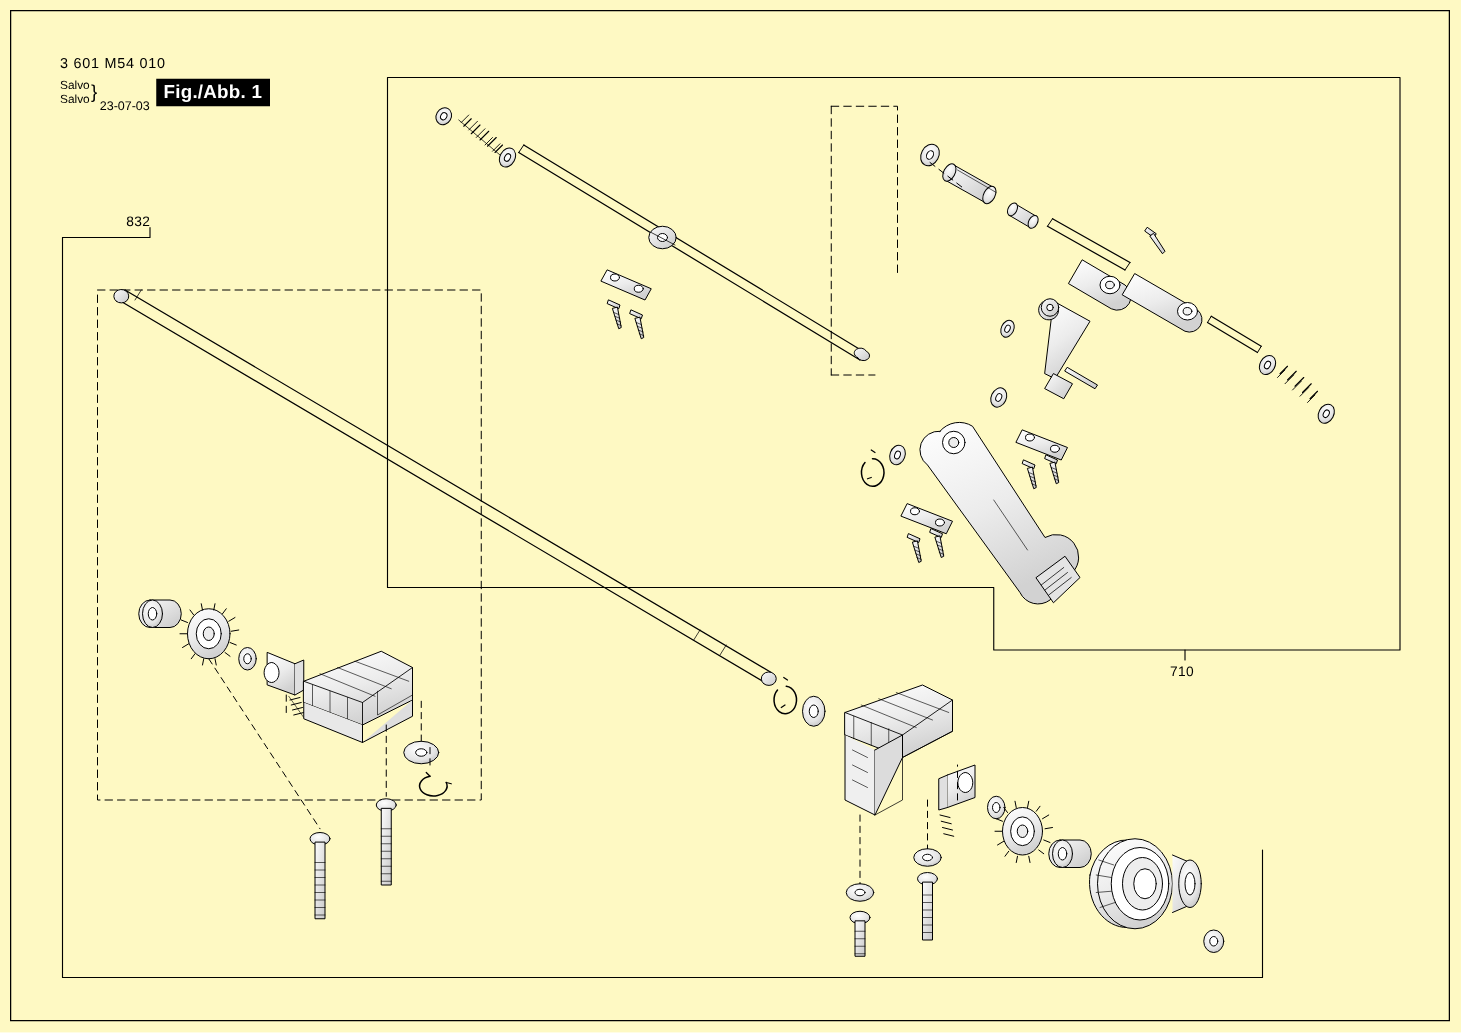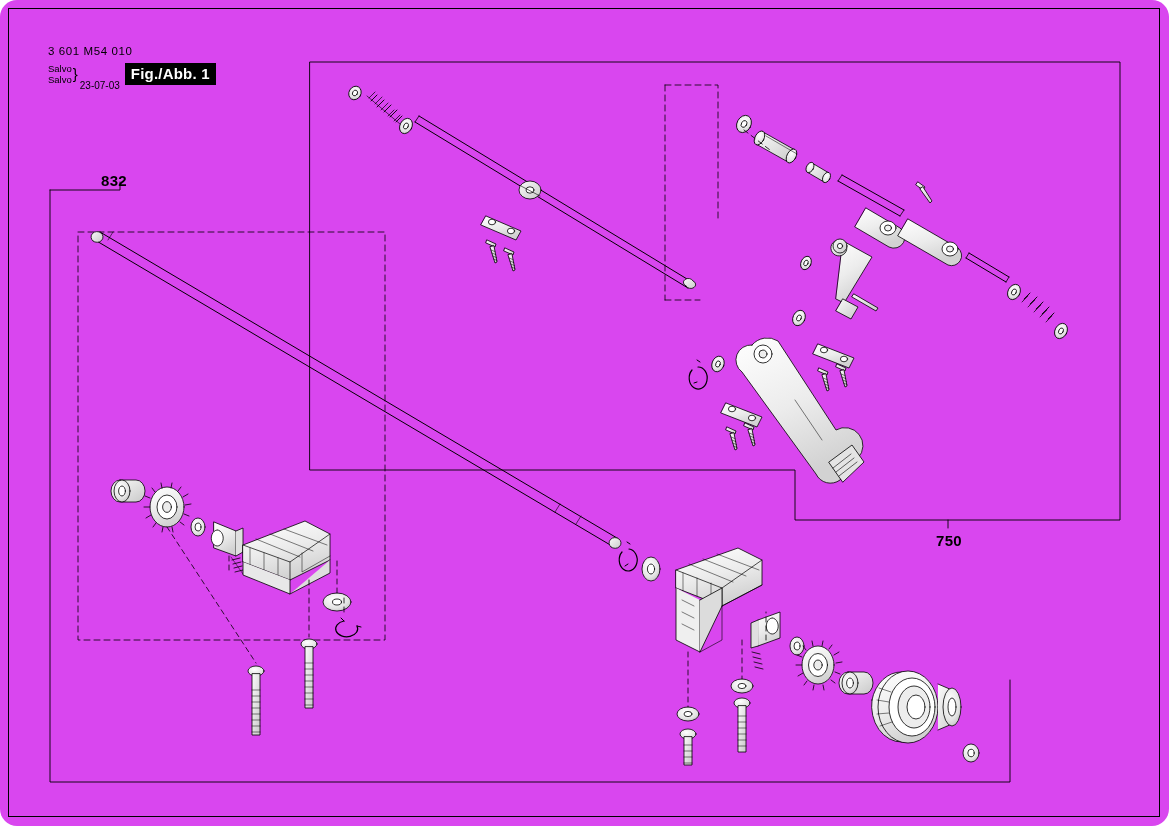--- a/index.html
+++ b/index.html
@@ -8,23 +8,22 @@
     background: #ffffff;
   }
   body {
     font-family: "Liberation Sans", sans-serif;
     -webkit-font-smoothing: antialiased;
   }
   #page {
     position: relative;
     width: 1169px;
     height: 826px;
-    background: #d946ef;
+    background: #fef9c3;
     overflow: hidden;
-    border-radius: 17px;
   }
   .page-border {
     position: absolute;
     left: 8px;
     top: 8px;
     width: 1152px;
     height: 809px;
     border: 1px solid #000;
     box-sizing: border-box;
   }
@@ -82,22 +81,22 @@
     margin-top: 10px;
     font-size: 9.6px;
     line-height: 11.4px;
     color: #000;
   }
   .modifications div { white-space: nowrap; }
 
   
   .callout {
     position: absolute;
-    font-size: 15px;
-    font-weight: bold;
+    font-size: 11px;
+    font-weight: normal;
     color: #000;
     letter-spacing: 0.3px;
   }
   #callout-832 { left: 101px; top: 172px; }
   #callout-880 { left: 936px; top: 532px; }
 
   
   #drawing {
     position: absolute;
     left: 0; top: 0;
@@ -119,21 +118,21 @@
     <div class="issue-row">
       <div class="issue-labels"><span>Salvo</span><br><span>Salvo</span></div>
       <div class="issue-brace">}</div>
       <div class="issue-date">23-07-03</div>
       <div class="fig-badge">Fig./Abb. 1</div>
     </div>
 
   </div>
 
   <div class="callout" id="callout-832">832</div>
-  <div class="callout" id="callout-880">750</div>
+  <div class="callout" id="callout-880">710</div>
 
   <svg id="drawing" viewBox="0 0 1169 826">
     <defs>
       <linearGradient id="rodGrad" x1="0" y1="0" x2="0" y2="1">
         <stop offset="0%" stop-color="#ffffff"></stop>
         <stop offset="35%" stop-color="#e9e9e9"></stop>
         <stop offset="60%" stop-color="#cfcfcf"></stop>
         <stop offset="100%" stop-color="#f4f4f4"></stop>
       </linearGradient>
       <linearGradient id="metalGrad" x1="0" y1="0" x2="1" y2="1">

